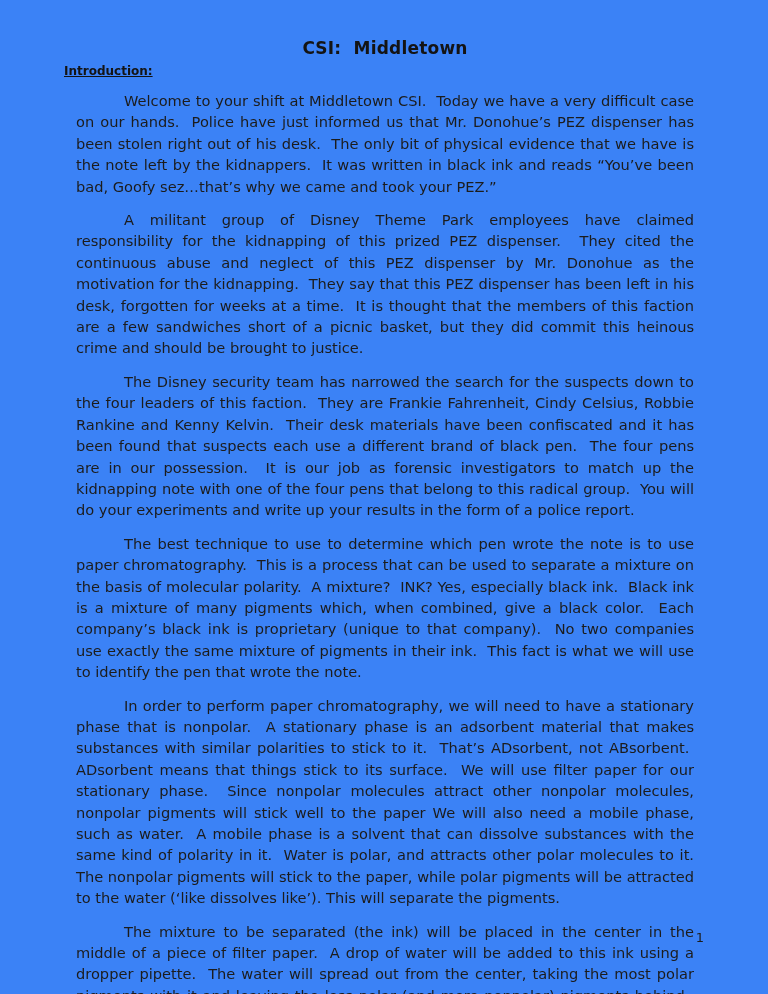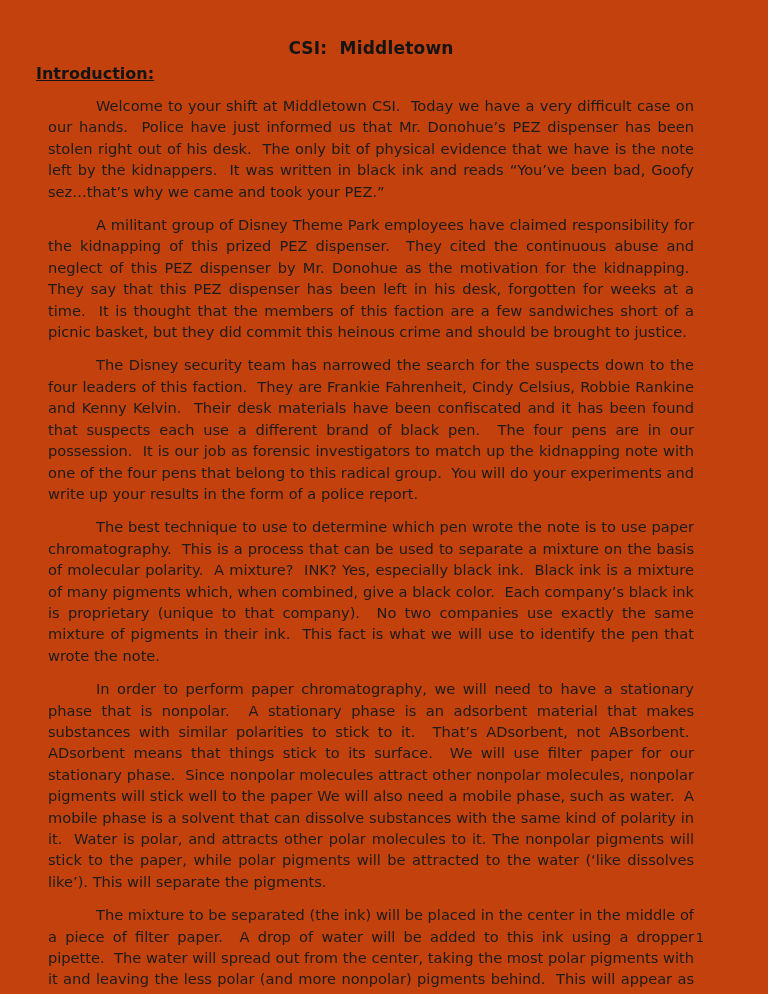--- a/index.html
+++ b/index.html
@@ -14,35 +14,35 @@
     font-family: "DejaVu Sans", sans-serif;
     color: #1c1c1c;
     overflow: hidden;
   }
   .page {
     position: absolute;
     top: 0;
     left: 0;
     width: 768px;
     height: 994px;
-    background: #c2410c;
+    background: #3b82f6;
     box-sizing: border-box;
-    padding: 38px 62px 0 36px;
+    padding: 38px 62px 0 64px;
   }
   .doc-title {
     margin: 0 0 6px 0;
     text-align: center;
     font-size: 17px;
     font-weight: bold;
     letter-spacing: 0.2px;
     color: #141414;
   }
   .section-heading {
     margin: 4px 0 0 0;
-    font-size: 16px;
+    font-size: 12px;
     font-weight: bold;
     text-decoration: underline;
     color: #141414;
   }
   .body-par {
     margin: 12px;
     font-size: 14.6px;
     line-height: 21.4px;
     text-align: justify;
     text-indent: 48px;

